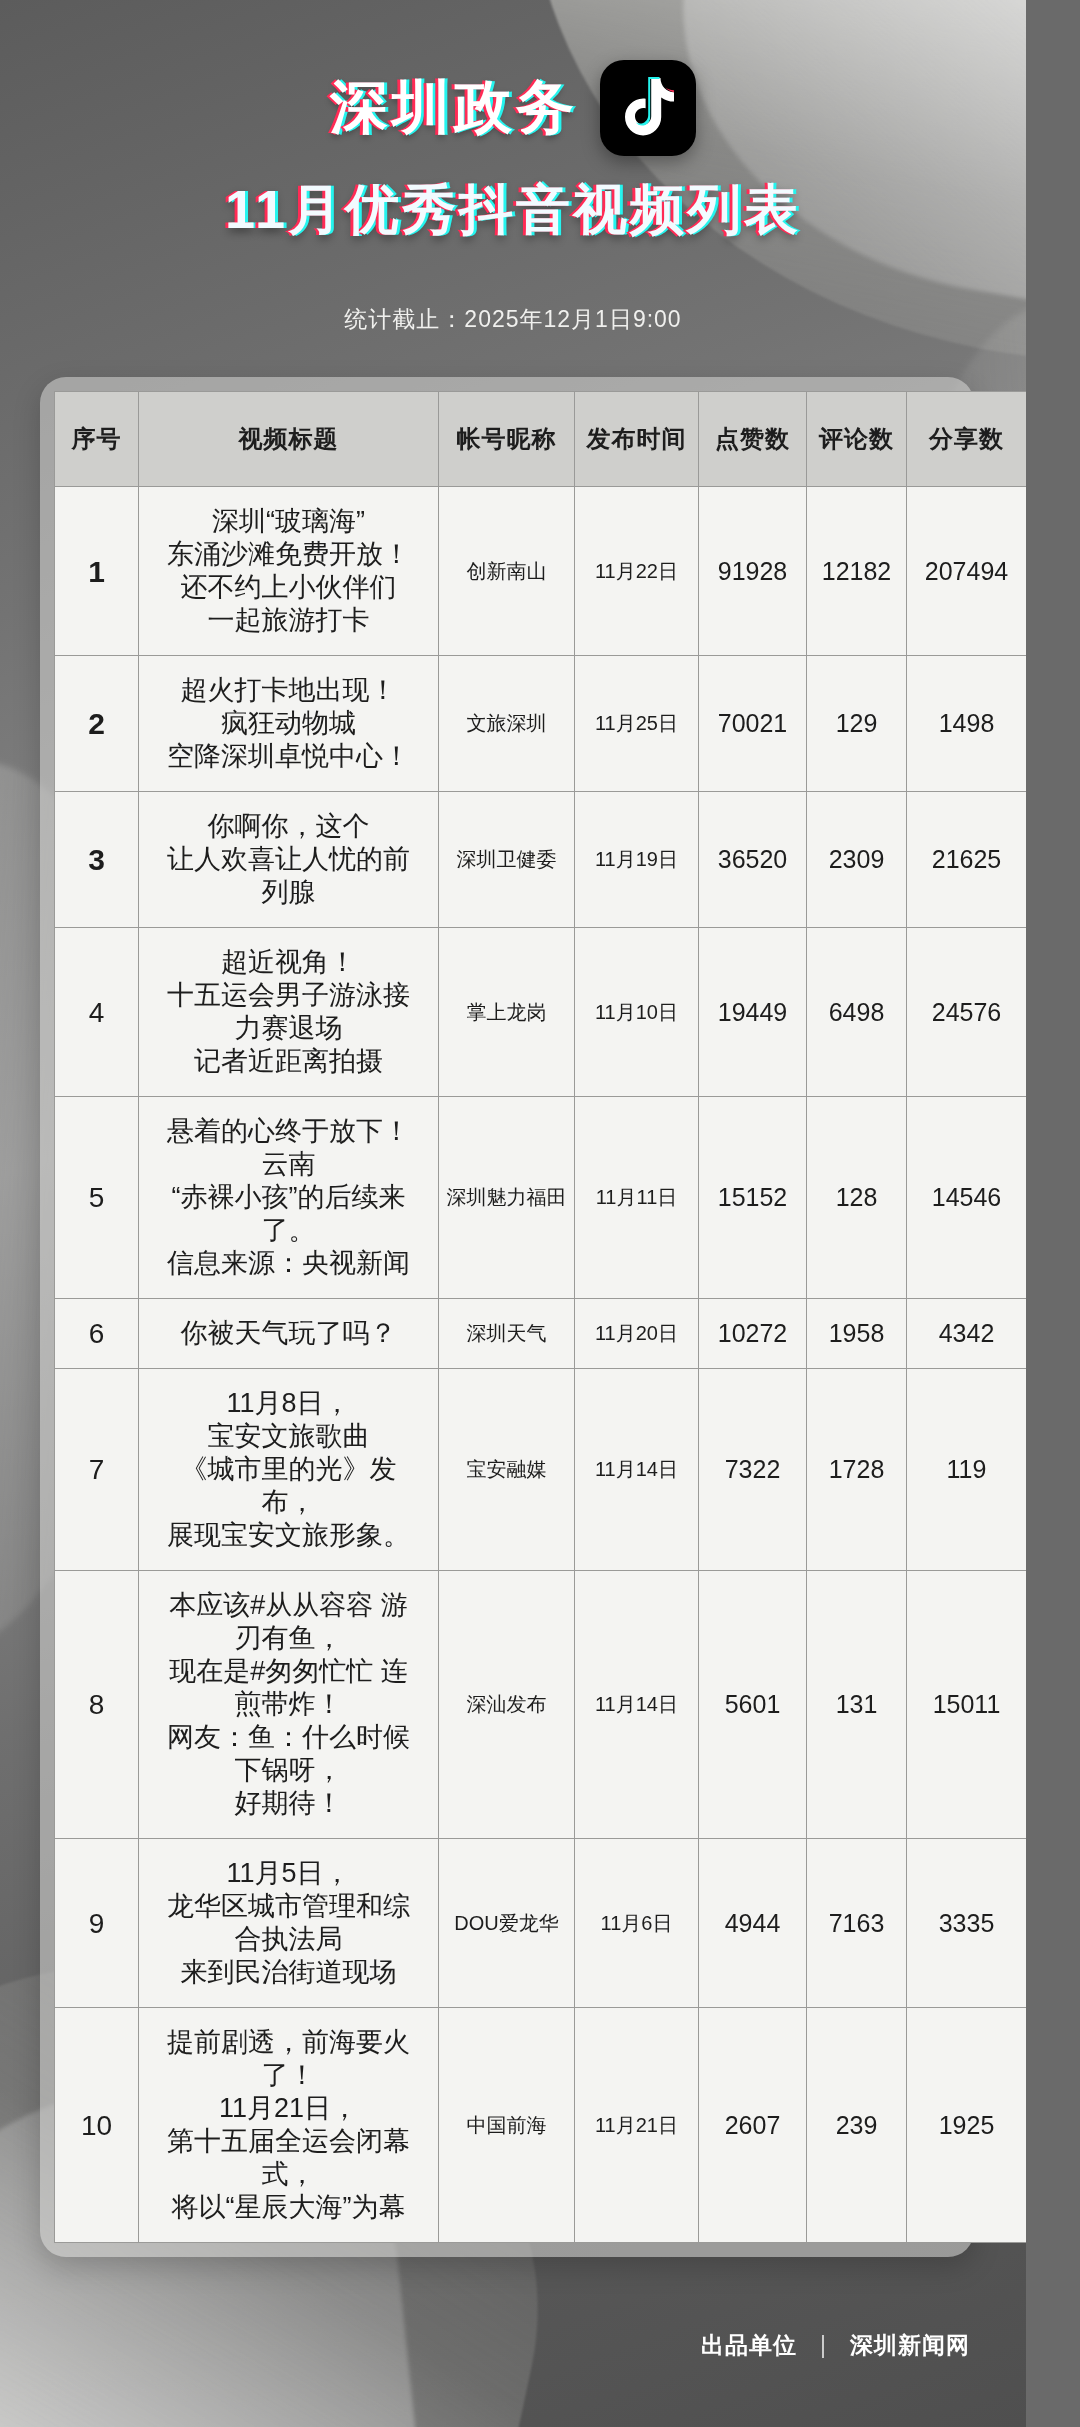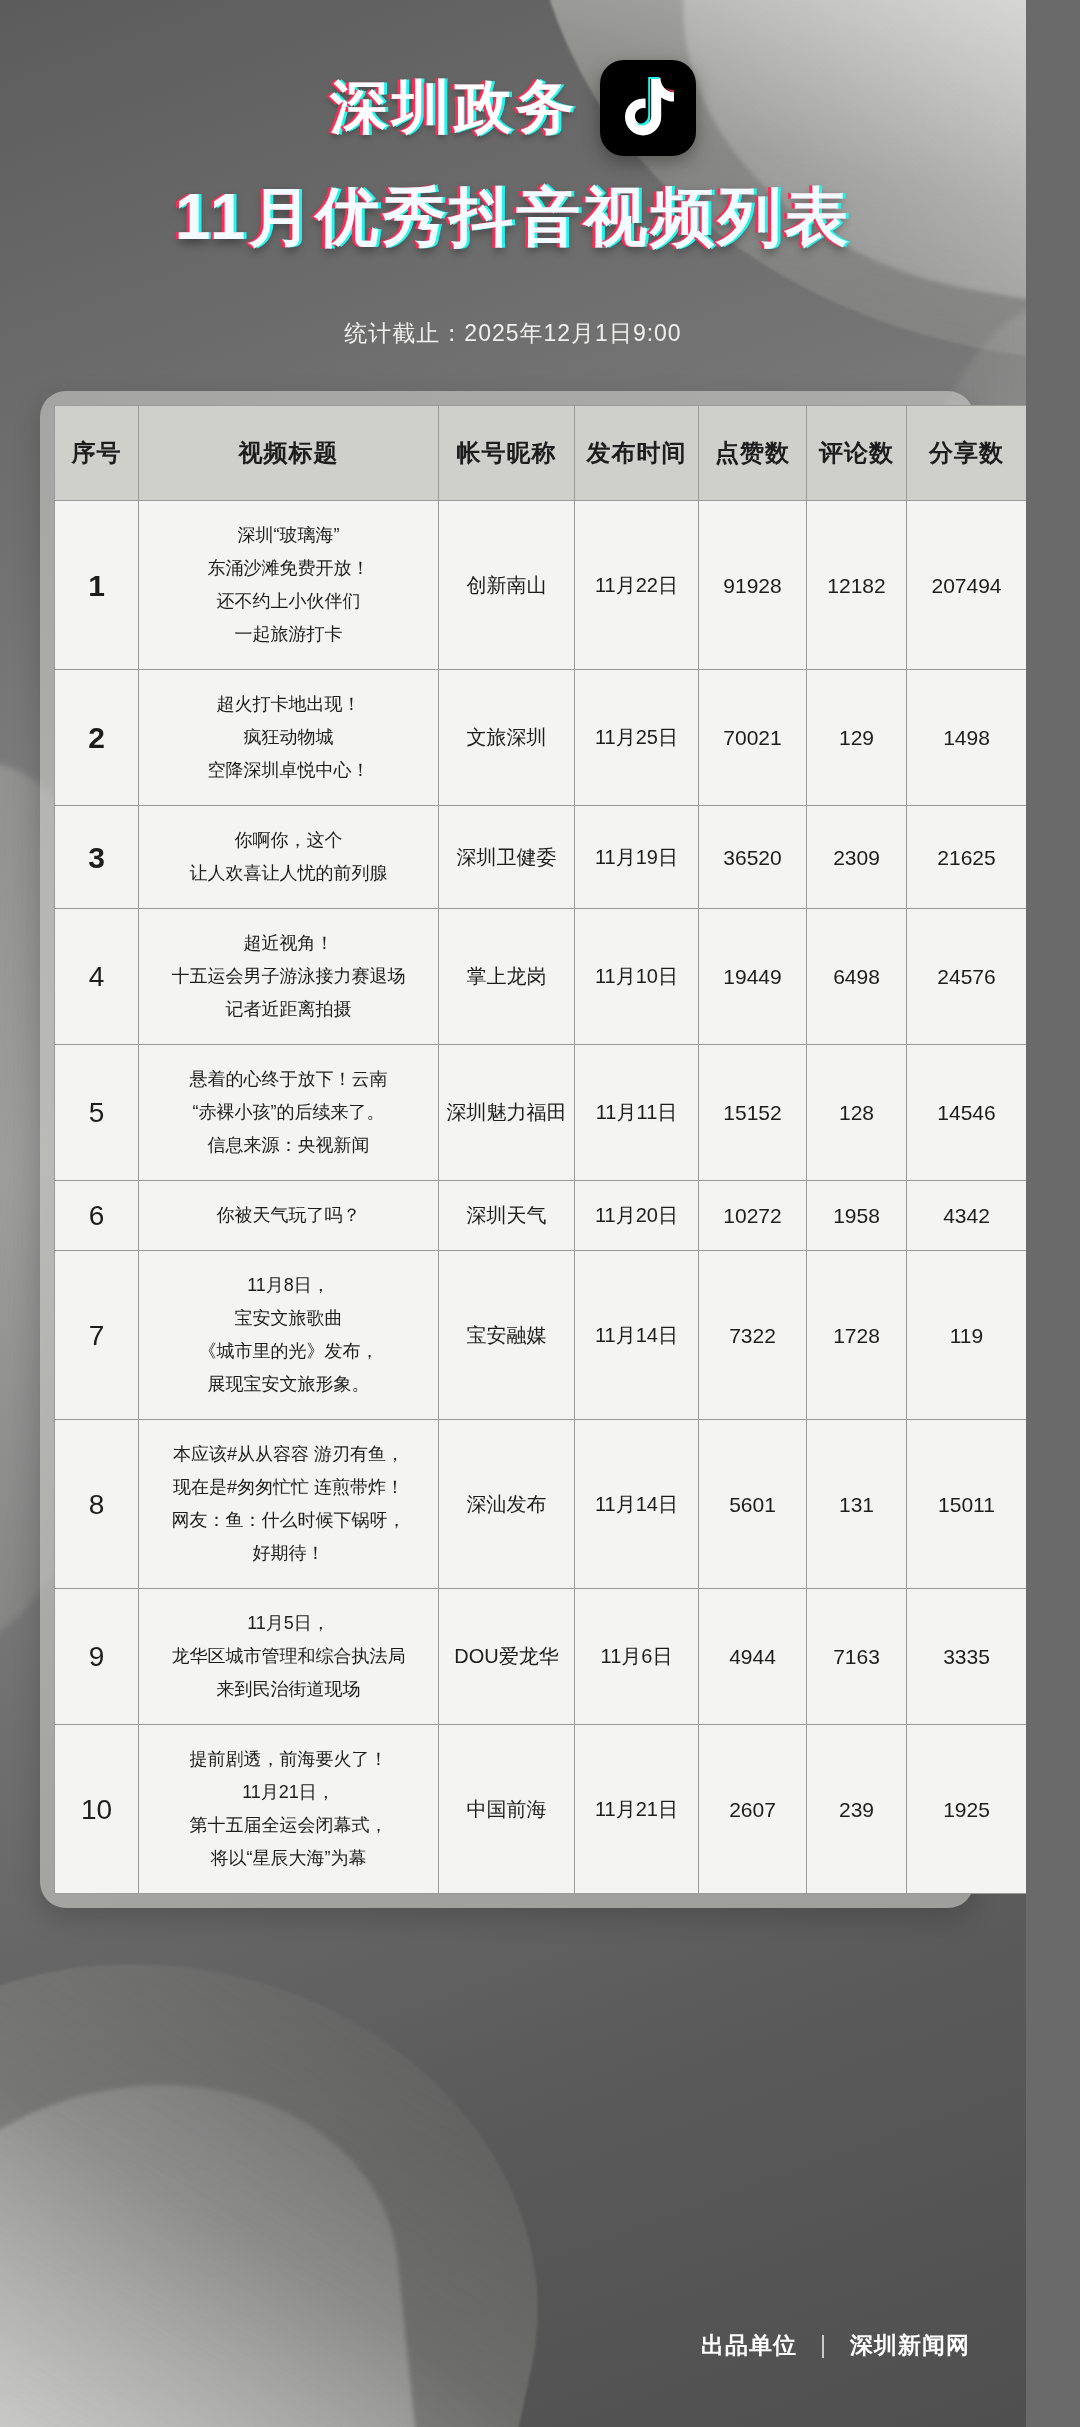--- a/index.html
+++ b/index.html
@@ -118,21 +118,21 @@
     background: #000;
     display: flex;
     align-items: center;
     justify-content: center;
     box-shadow: 0 6px 18px rgba(0,0,0,0.35);
   }
   .title-sub {
     margin-top: 18px;
     font-family: "Liberation Sans", sans-serif;
     font-weight: bold;
-    font-size: 64px;
+    font-size: 54px;
     letter-spacing: 3px;
     color: #f2fbff;
     text-shadow:
       -3px 0 0 #ff2b55,
       3px 0 0 #25f4ee,
       0 4px 8px rgba(0,0,0,0.4);
   }
   .meta {
     margin-top: 52px;
     color: #f0f0ee;
@@ -175,28 +175,28 @@
     font-size: 21px;
     padding: 18px 6px;
     line-height: 33px;
   }
   td.rank {
     font-size: 30px;
     font-weight: bold;
   }
   td.rank.plain { font-weight: normal; font-size: 28px; }
   td.title {
-    font-size: 18px;
+    font-size: 27px;
     padding: 18px 22px;
   }
   td.account, td.date {
     font-size: 20px;
   }
   td.num {
-    font-size: 21px;
+    font-size: 25px;
   }
   col.c-rank   { width: 84px; }
   col.c-title  { width: 300px; }
   col.c-acct   { width: 136px; }
   col.c-date   { width: 124px; }
   col.c-like   { width: 108px; }
   col.c-cmt    { width: 100px; }
   col.c-share  { width: 120px; }
 
   

